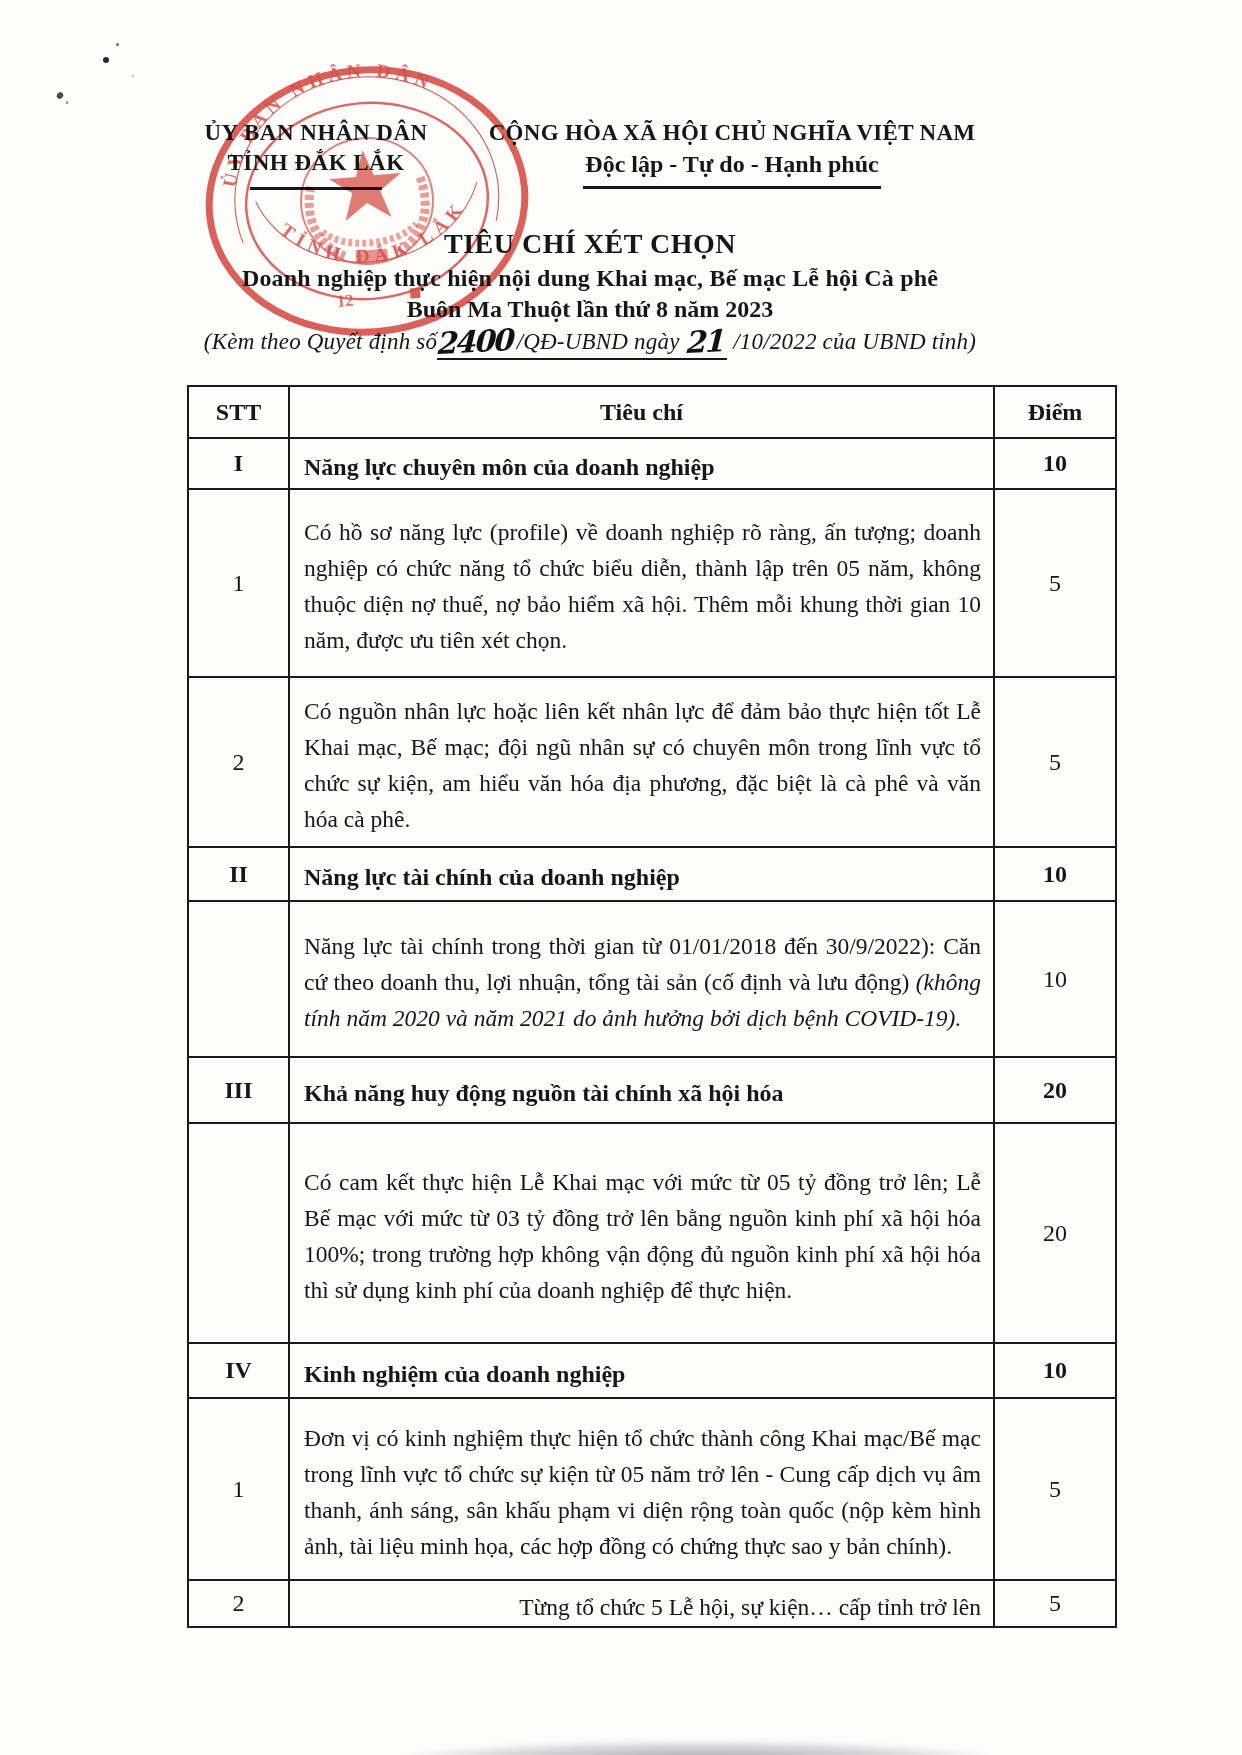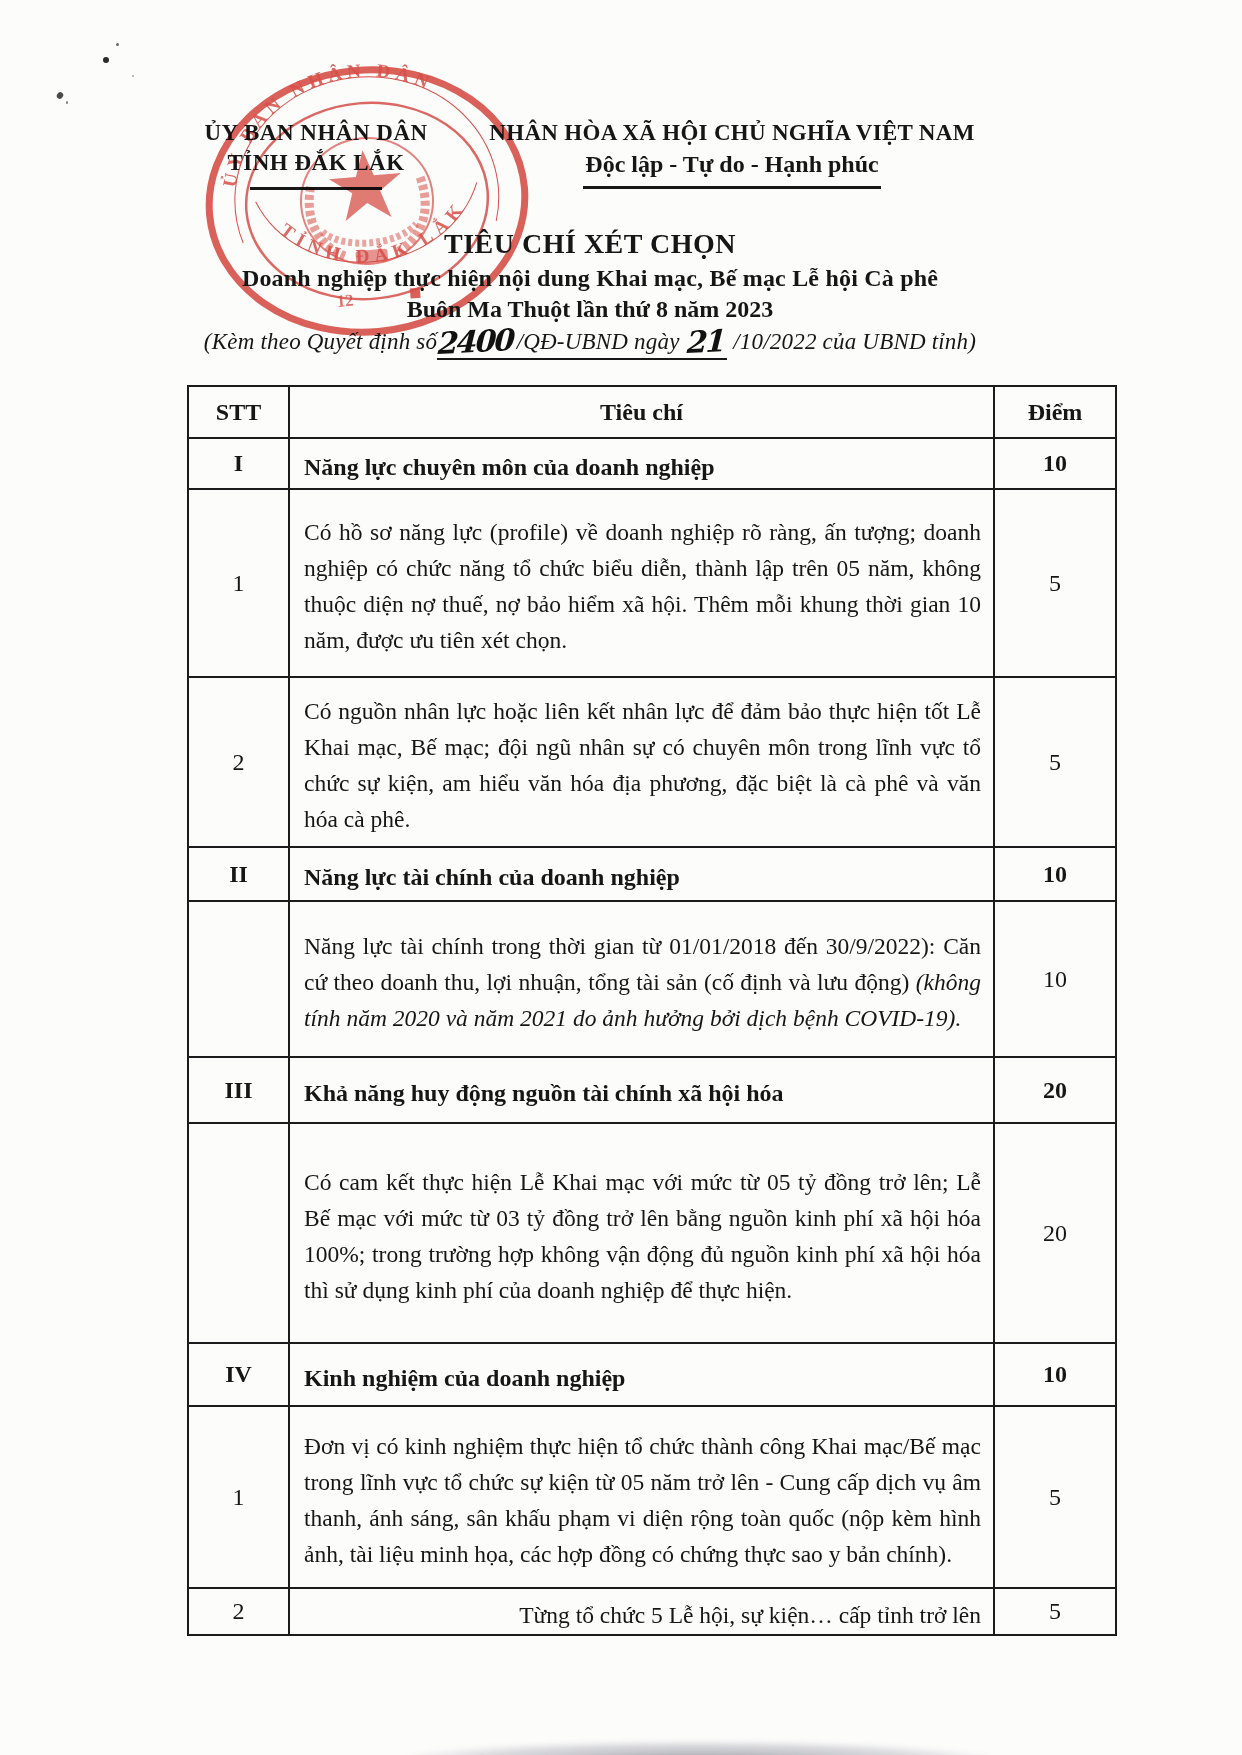--- a/index.html
+++ b/index.html
@@ -81,21 +81,21 @@
   <div class="speck s4"></div>
   <div class="speck s5"></div>
 
   <div class="org-block">
     <div class="org-line">ỦY BAN NHÂN DÂN</div>
     <div class="org-line">TỈNH ĐẮK LẮK</div>
     <div class="org-underline"></div>
   </div>
 
   <div class="national-block">
-    <div class="nat-line1">NHÂN HÒA XÃ HỘI CHỦ NGHĨA VIỆT NAM</div>
+    <div class="nat-line1">CỘNG HÒA XÃ HỘI CHỦ NGHĨA VIỆT NAM</div>
     <div class="nat-line2">Độc lập - Tự do - Hạnh phúc</div>
     <div class="motto-underline"></div>
   </div>
 
   <svg class="stamp" viewBox="0 0 334 278">
     <g transform="rotate(-5 167 139)" stroke="#d6413a" fill="none">
       <ellipse cx="167" cy="139" rx="158" ry="131" stroke-width="7" opacity=".9"></ellipse>
       <ellipse cx="167" cy="139" rx="121" ry="98" stroke-width="2.5" opacity=".85"></ellipse>
       <ellipse cx="167" cy="139" rx="66" ry="63" stroke-width="2" opacity=".7"></ellipse>
 
@@ -168,21 +168,21 @@
       <tr style="height:66px;margin-left:12px;">
         <td class="stt-cell sec">III</td>
         <td class="crit-cell sec">Khả năng huy động nguồn tài chính xã hội hóa</td>
         <td class="pts-cell sec">20</td>
       </tr>
       <tr style="height:220px;">
         <td class="stt-cell"></td>
         <td class="crit-cell">Có cam kết thực hiện Lễ Khai mạc với mức từ 05 tỷ đồng trở lên; Lễ Bế mạc với mức từ 03 tỷ đồng trở lên bằng nguồn kinh phí xã hội hóa 100%; trong trường hợp không vận động đủ nguồn kinh phí xã hội hóa thì sử dụng kinh phí của doanh nghiệp để thực hiện.</td>
         <td class="pts-cell">20</td>
       </tr>
-      <tr style="height:63px;margin-left:9px;">
+      <tr style="height:55px;margin-left:9px;">
         <td class="stt-cell sec">IV</td>
         <td class="crit-cell sec">Kinh nghiệm của doanh nghiệp</td>
         <td class="pts-cell sec">10</td>
       </tr>
       <tr style="height:182px;">
         <td class="stt-cell">1</td>
         <td class="crit-cell">Đơn vị có kinh nghiệm thực hiện tổ chức thành công Khai mạc/Bế mạc trong lĩnh vực tổ chức sự kiện từ 05 năm trở lên - Cung cấp dịch vụ âm thanh, ánh sáng, sân khấu phạm vi diện rộng toàn quốc (nộp kèm hình ảnh, tài liệu minh họa, các hợp đồng có chứng thực sao y bản chính).</td>
         <td class="pts-cell">5</td>
       </tr>
       <tr style="height:47px;">

